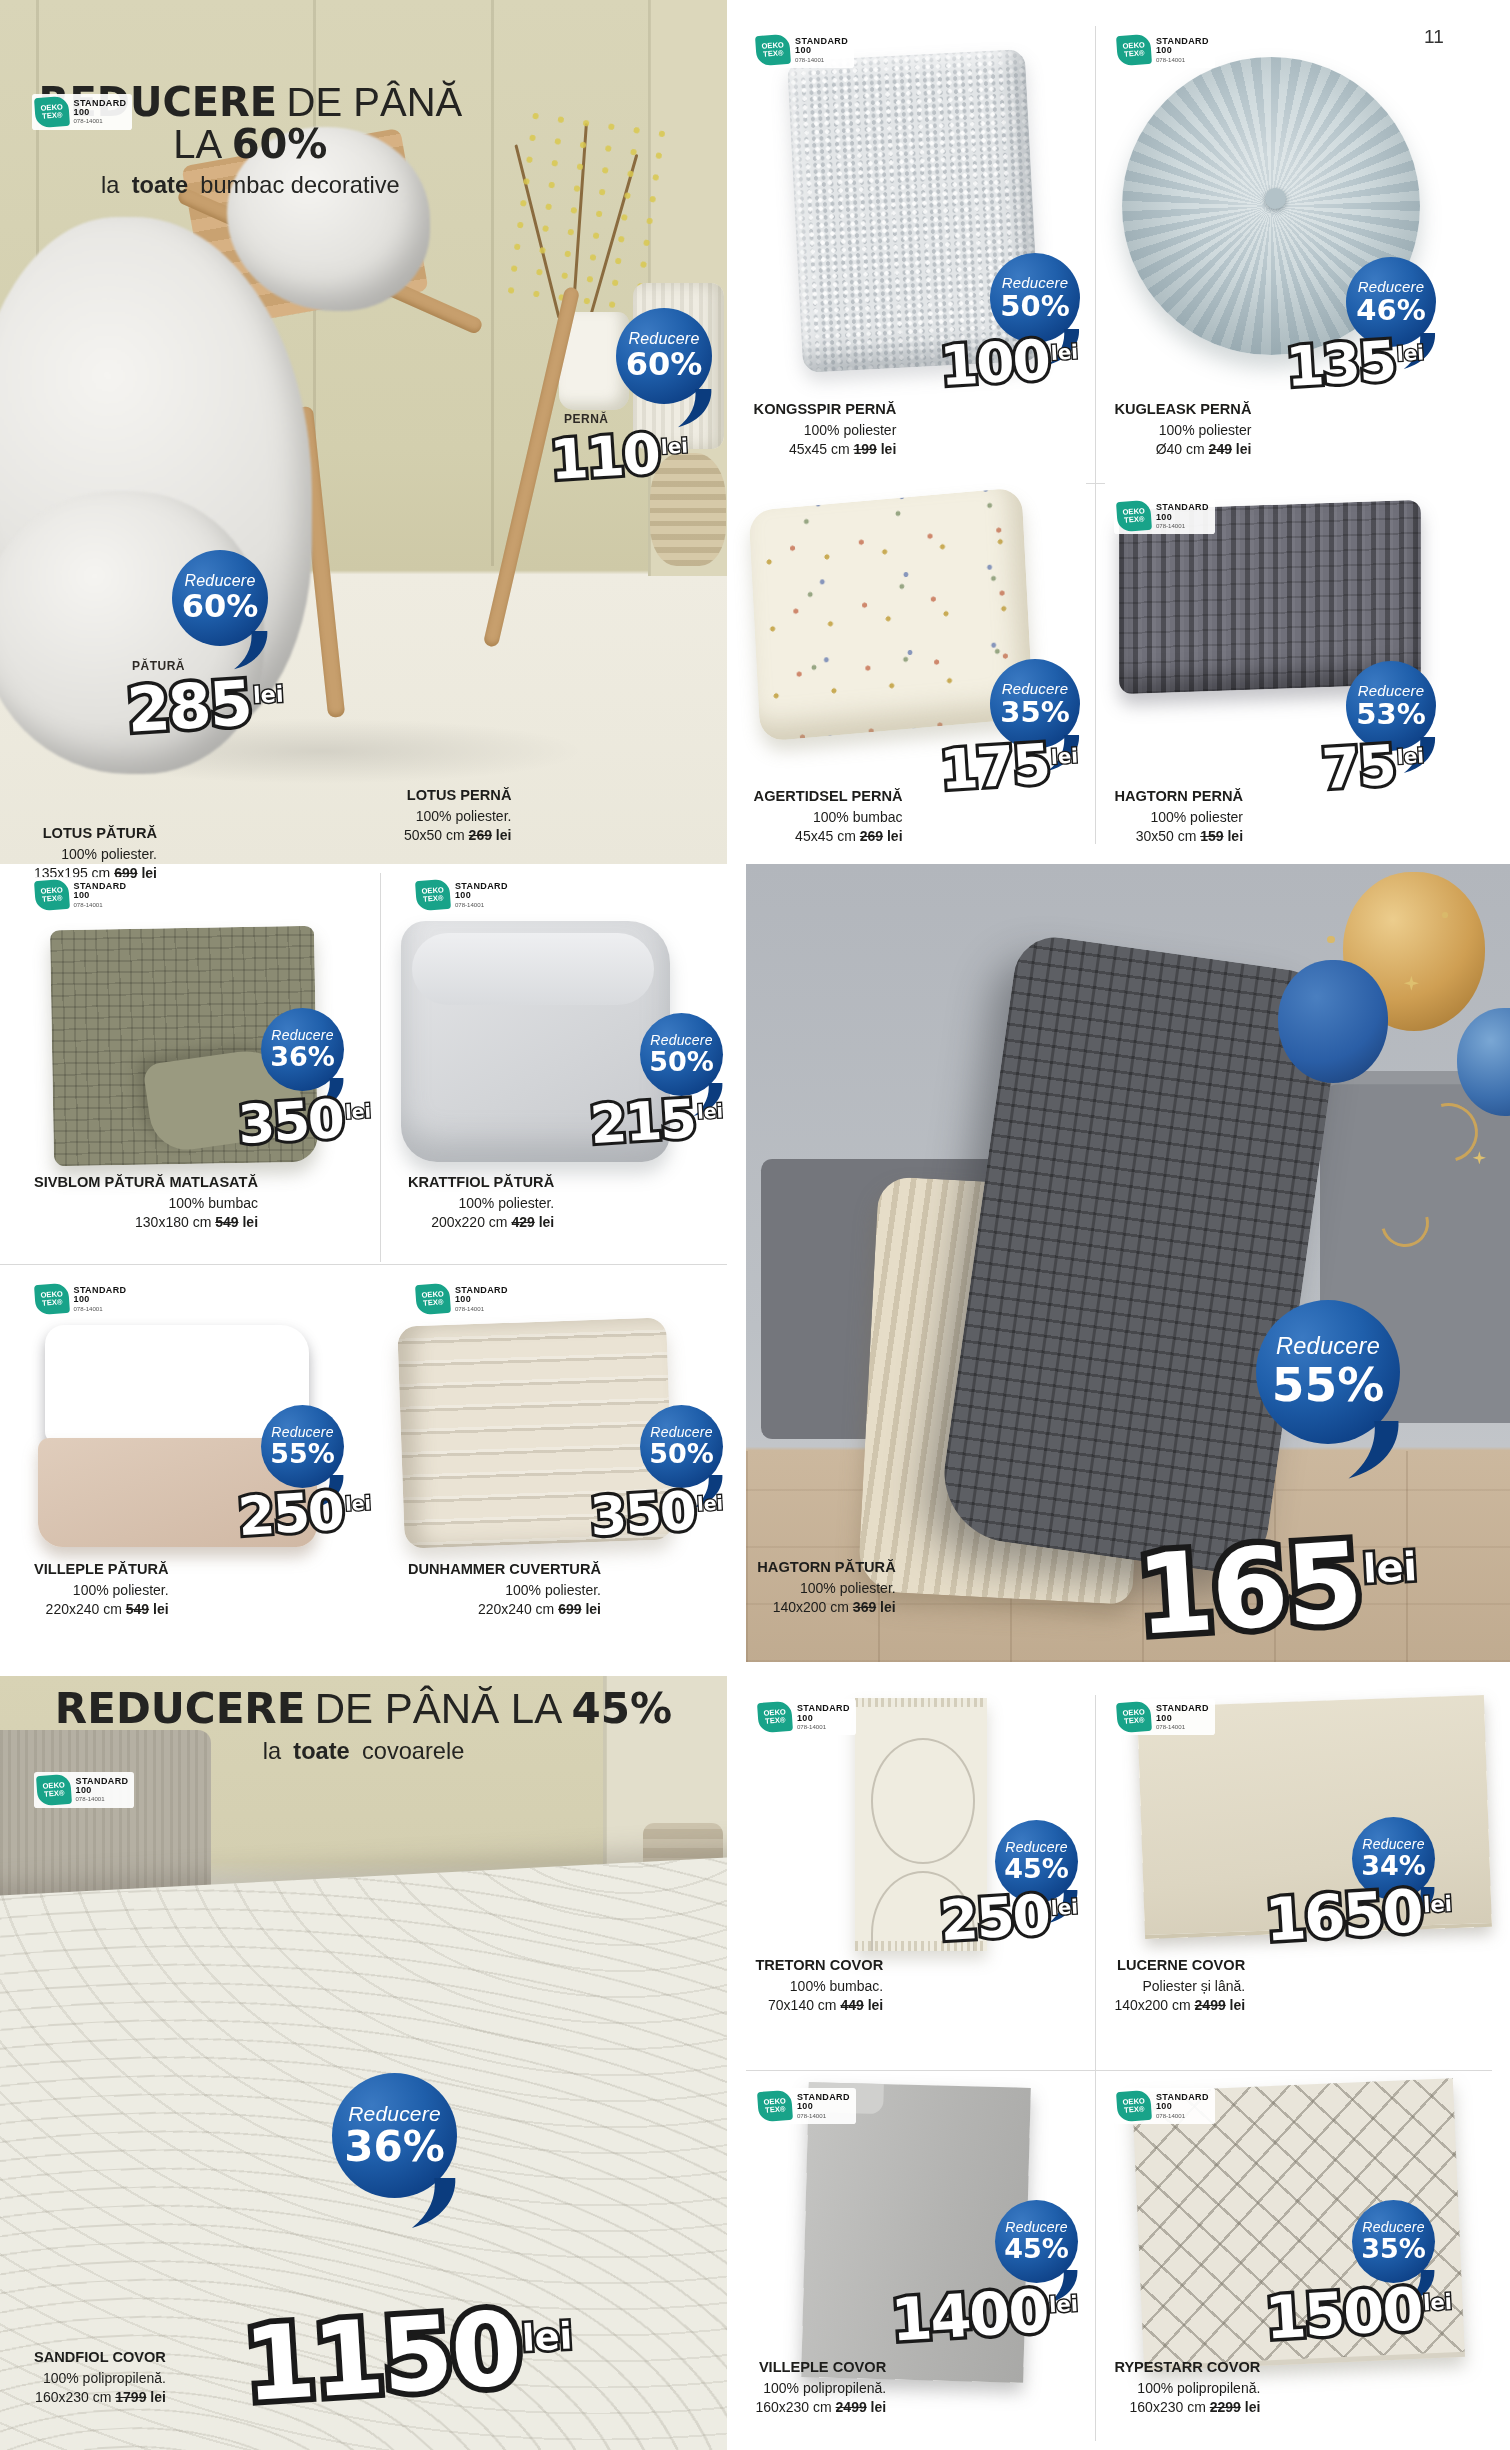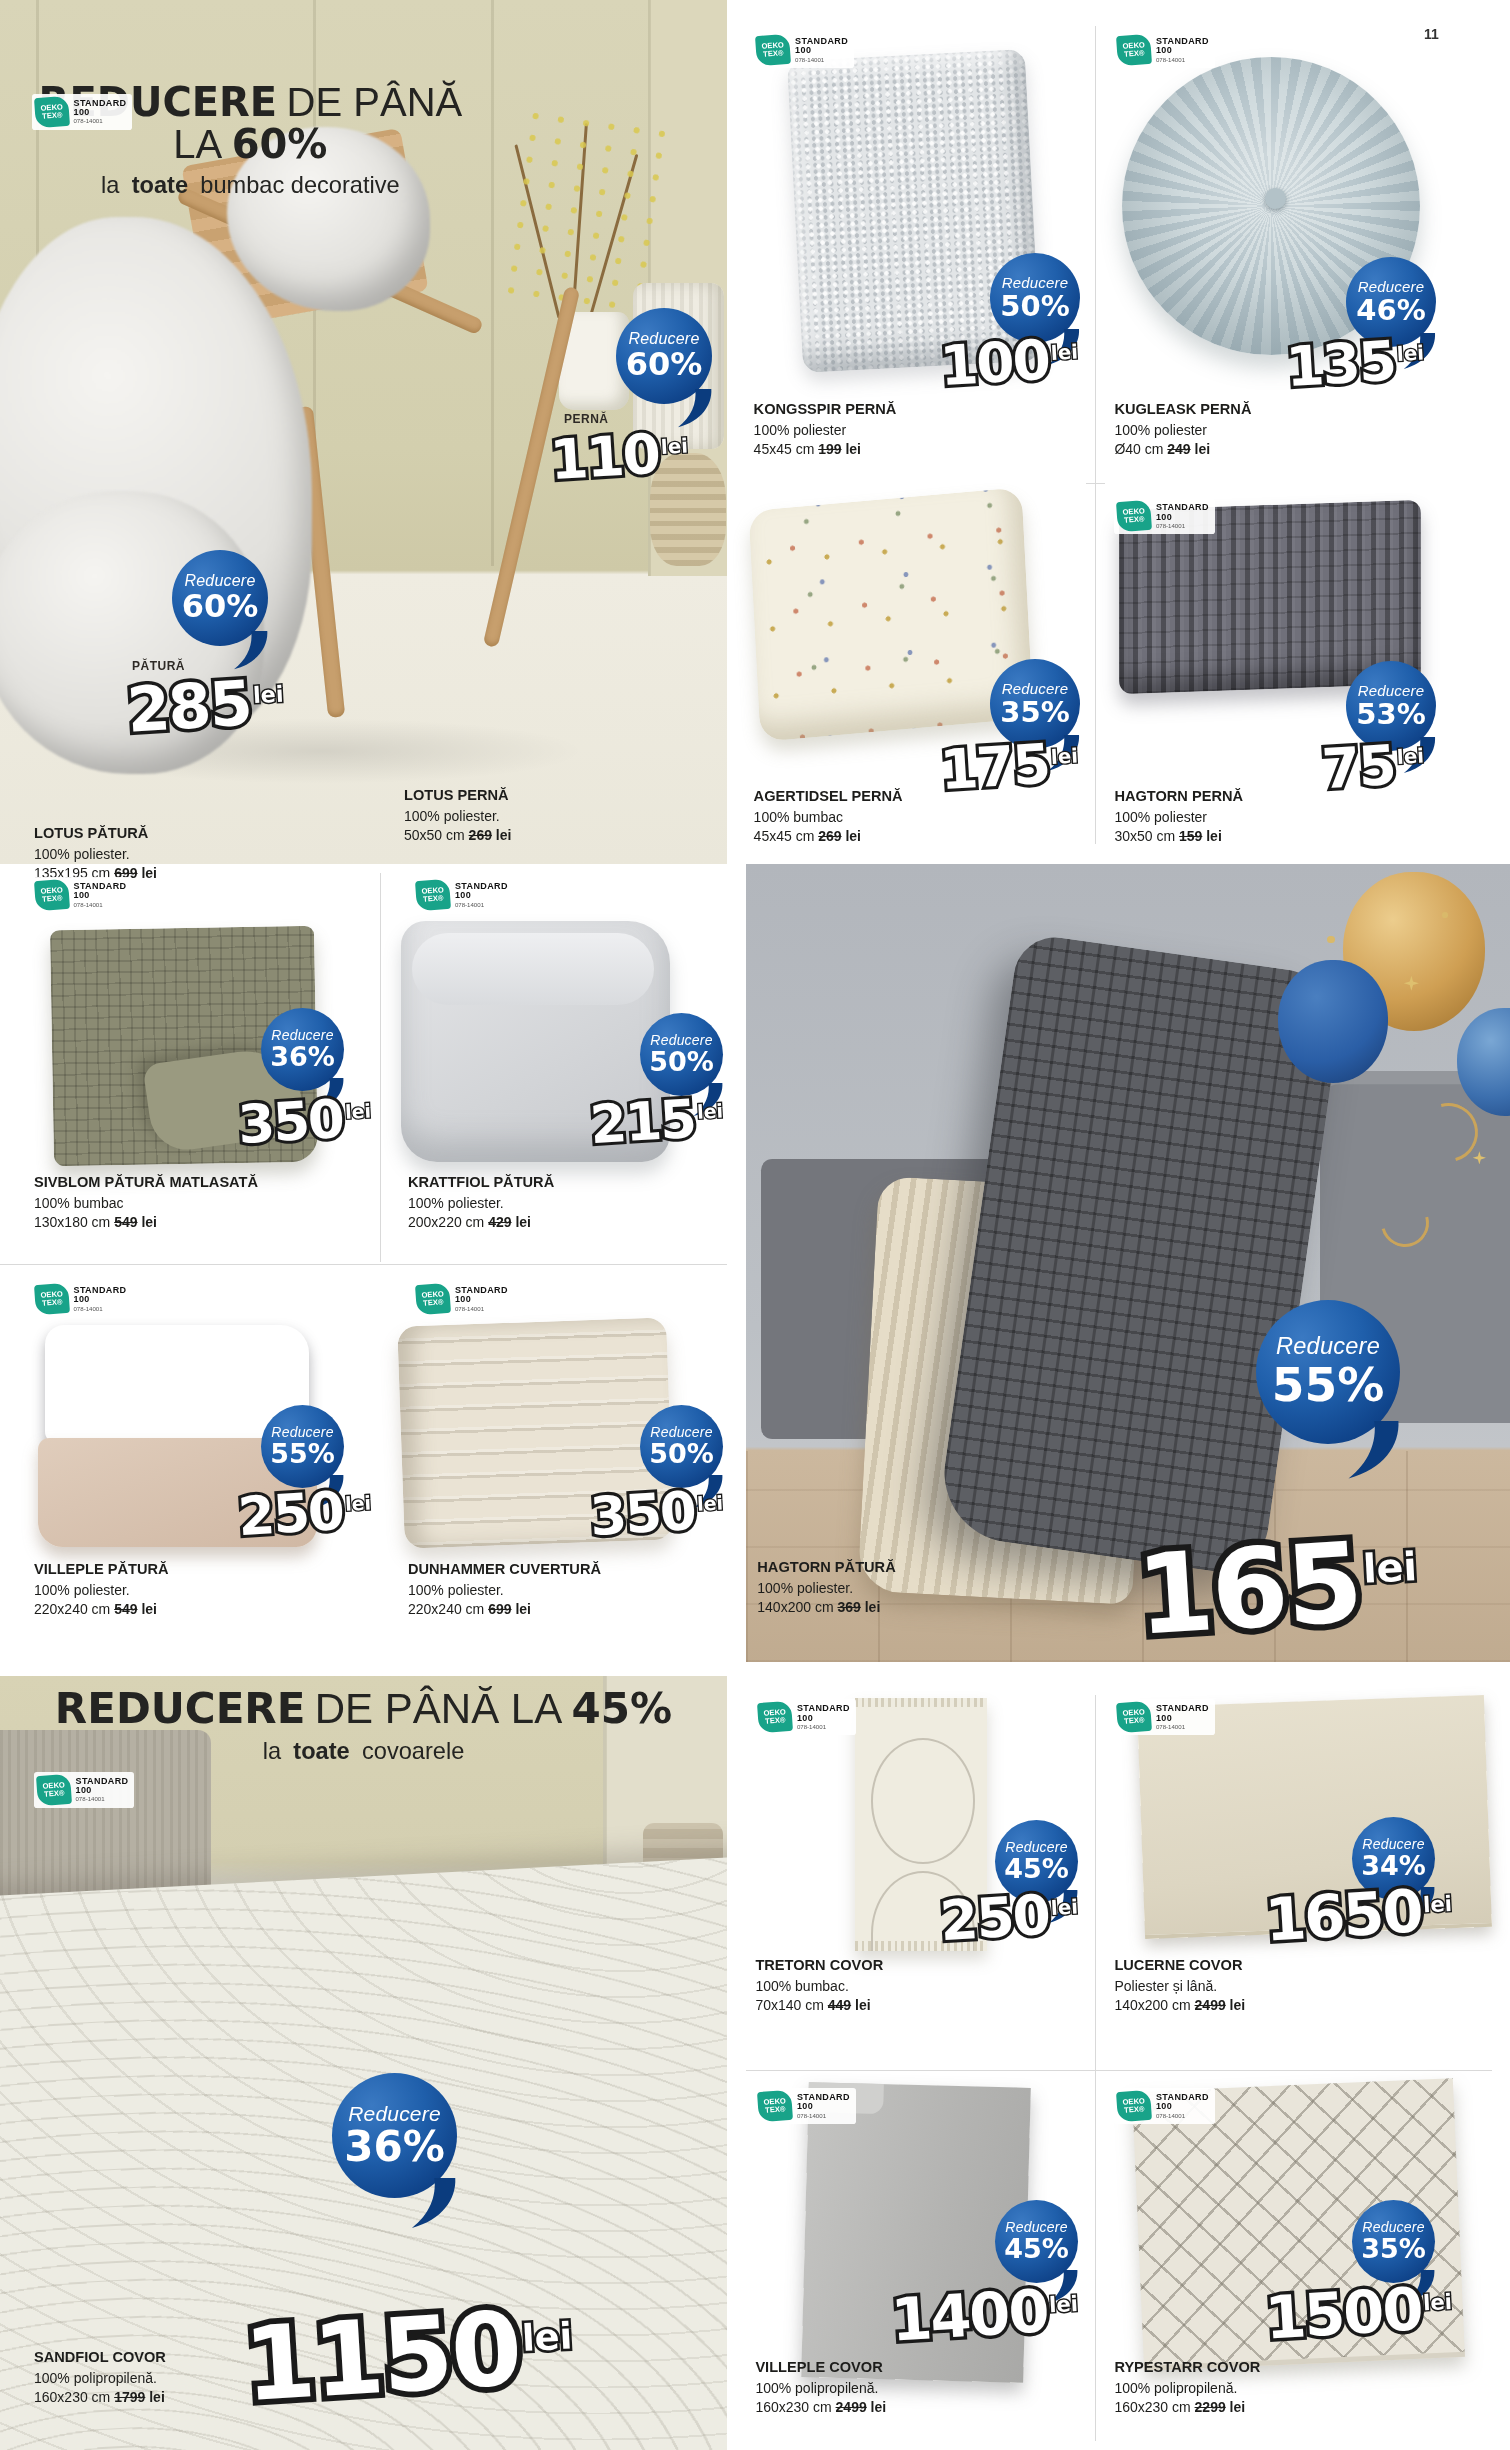--- a/index.html
+++ b/index.html
@@ -3,23 +3,23 @@
 <meta charset="utf-8">
 <style>
   html,body{margin:0;padding:0;background:#ffffff;}
   body{font-family:"Liberation Sans", sans-serif;color:#1d1d1b;}
   .sheet{position:relative;width:1511px;height:2450px;background:#fff;overflow:hidden;}
   .cell{position:absolute;background:#fff;}
   
   .vr{position:absolute;width:0.9px;background:#d9d9d9;}
   .hr{position:absolute;height:0.9px;background:#d9d9d9;}
   
-  .pageno{position:absolute;left:1424px;top:26.4px;font-size:14px;color:#333;z-index:20;font-weight:bold;}
-  
-  .pinfo{position:absolute;font-size:14px;line-height:19px;color:#1d1d1b;z-index:8;white-space:nowrap;}
+  .pageno{position:absolute;left:1424px;top:26.4px;font-size:19px;color:#333;z-index:20;}
+  
+  .pinfo{position:absolute;font-size:14px;line-height:19px;color:#1d1d1b;z-index:8;white-space:nowrap;text-align:right;}
   .pinfo .pname{display:block;font-weight:bold;font-size:14.6px;margin-bottom:1.9px;}
   .pinfo .pline{display:block;}
   .pinfo b{font-weight:bold;}
   .struck{text-decoration:line-through;}
   
   .badge{position:absolute;border-radius:50%;z-index:6;color:#fff;display:flex;flex-direction:column;
          align-items:center;justify-content:center;text-align:center;
          background:radial-gradient(circle at 32% 26%,#3a79c2 0%,#1f5fab 42%,#0e4187 80%,#0a3a7c 100%);}
   .badge .word{font-style:italic;letter-spacing:0.2px;line-height:1.1;}
   .badge .pct{font-weight:bold;line-height:1.05;font-family:"DejaVu Sans",sans-serif;}

